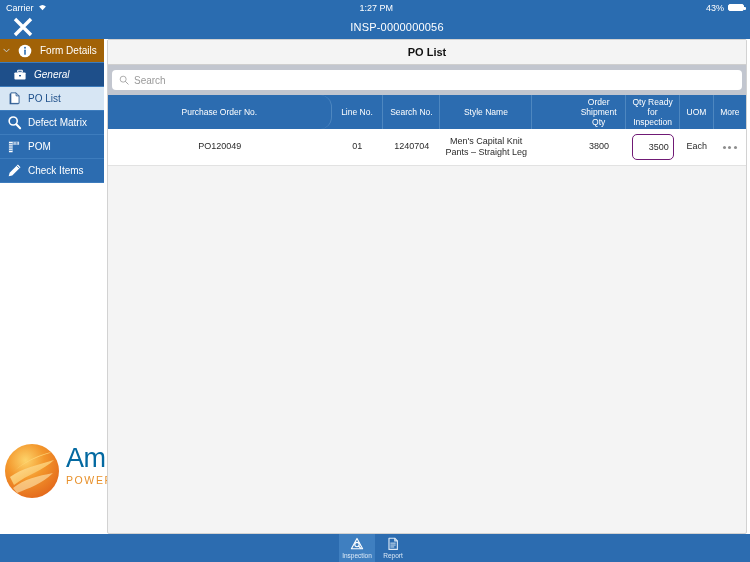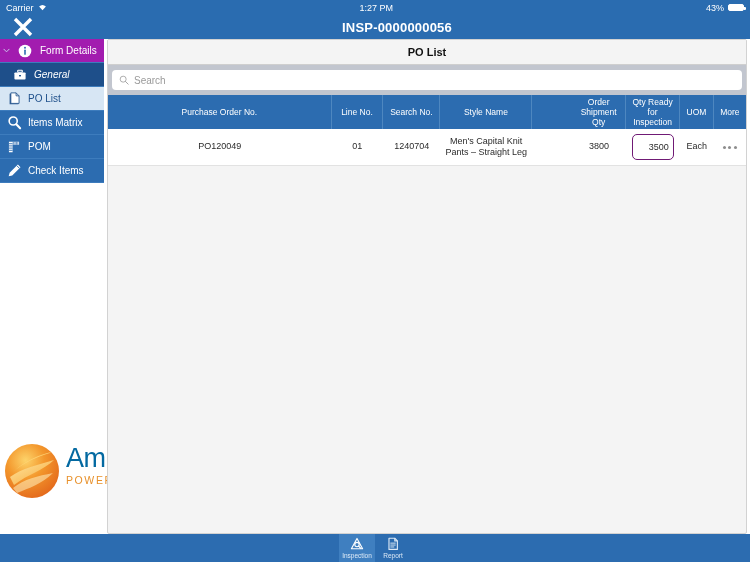--- a/index.html
+++ b/index.html
@@ -28,39 +28,39 @@
     content:""; position:absolute; right:-3px; top:1.5px;
     width:2px; height:3px; background:#fff; border-radius:0 1px 1px 0;
   }
 
   
   .nav-bar {
     position:absolute; top:15px; left:0; width:750px; height:24px;
     background:#2a6cb0; color:#fff;
     display:flex; align-items:center; justify-content:center;
   }
-  .nav-title { font-size:13px; font-weight:bold; letter-spacing:.2px;margin-left:44px; }
+  .nav-title { font-size:11px; font-weight:normal; letter-spacing:.2px;margin-left:44px; }
   .close-btn {
     position:absolute; left:8px; top:-3px; width:30px; height:30px;
     display:flex; align-items:center; justify-content:center; cursor:pointer;
   }
   .close-btn svg { display:block; }
 
   
   .sidebar {
     position:absolute; left:0; top:39px; width:104px; height:523px;
     background:#ffffff;
   }
   .menu { width:104px; background:#2c6cb0; }
   .menu-item {
     height:24px; display:flex; align-items:center; gap:6px;
     padding-left:6px; color:#ffffff; font-size:10px;
     border-bottom:1px solid #3d7cbd; cursor:pointer; position:relative;
   }
-  .menu-item.parent { background:#a21caf; padding-left:3px; gap:7px; }
+  .menu-item.parent { background:#a16207; padding-left:3px; gap:7px; }
   .menu-item.sub { background:#1e4f8a; padding-left:12px;font-style:italic; }
   .menu-item.selected { background:#d7e6f4; color:#1e4f8a; }
   .menu-item.plain { background:#2c6cb0; padding-left:6px; }
   .mi-label { white-space:nowrap; }
   .chevron { font-size:7px; opacity:.9; width:7px; }
   .mi-icon { width:16px; height:16px; display:flex; align-items:center; justify-content:center; flex:0 0 16px; }
   .mi-icon svg { display:block; }
 
   
   .logo {
@@ -116,21 +116,21 @@
   .th:last-child { border-right:none; }
   .trow {
     display:flex; background:#fff; min-height:37px;
     border-bottom:1px solid #e2e2e2; align-items:center;
   }
   .td {
     display:flex; align-items:center; justify-content:center; text-align:center;
     font-size:9px; color:#2b2b2b; line-height:1.25; padding:2px 3px;
   }
   
-  .c-po    { width:244px; }
+  .c-po    { width:244px;border-radius:12px; }
   .c-line  { width:56px; }
   .c-style { width:62px; }
   .c-name  { width:100px; }
   .c-qty   { width:58px;margin-left:40px; }
   .c-ready { width:59px; }
   .c-uom   { width:36px; }
   .c-more  { width:35px; }
 
   .qty-input {
     width:42px; height:26px; border:1px solid #701a75; border-radius:5px;
@@ -229,21 +229,21 @@
         <span class="mi-label">PO List</span>
       </div>
 
       <div class="menu-item plain">
         <span class="mi-icon">
           <svg width="15" height="15" viewBox="0 0 16 16">
             <circle cx="6.6" cy="6.4" r="4.3" fill="none" stroke="#ffffff" stroke-width="1.7"></circle>
             <path d="M9.9 9.8 L14 14.2" stroke="#ffffff" stroke-width="2.2" stroke-linecap="round"></path>
           </svg>
         </span>
-        <span class="mi-label">Items Matrix</span>
+        <span class="mi-label">Defect Matrix</span>
       </div>
 
       <div class="menu-item plain">
         <span class="mi-icon">
           <svg width="14" height="14" viewBox="0 0 16 16">
             <rect x="2.2" y="2" width="4.2" height="12" fill="#ffffff"></rect>
             <rect x="6.4" y="2" width="7.4" height="3.4" fill="#ffffff"></rect>
             <path d="M7.6 2 V5.4 M9.2 2 V5.4 M10.8 2 V5.4 M12.4 2 V5.4" stroke="#2c6cb0" stroke-width=".8"></path>
             <path d="M2.2 4 H6.4 M2.2 6 H6.4 M2.2 8 H6.4 M2.2 10 H6.4 M2.2 12 H6.4" stroke="#2c6cb0" stroke-width=".8"></path>
           </svg>

